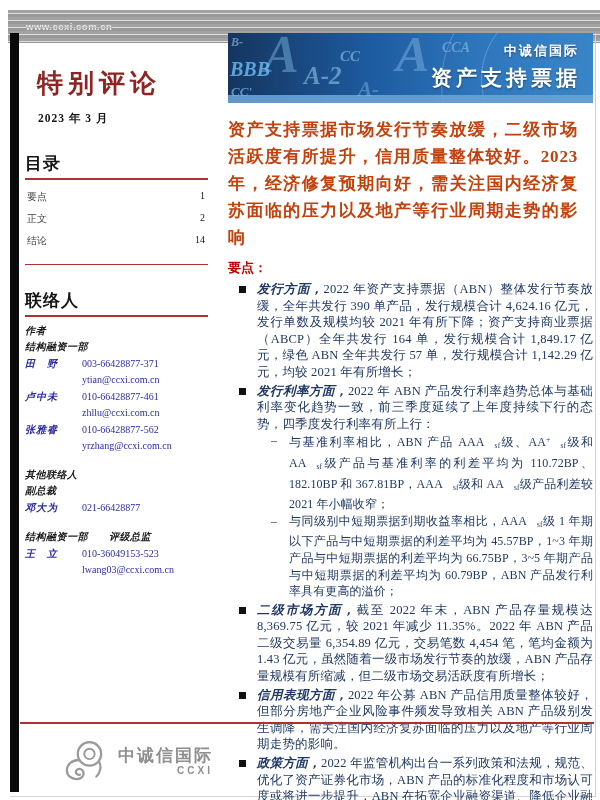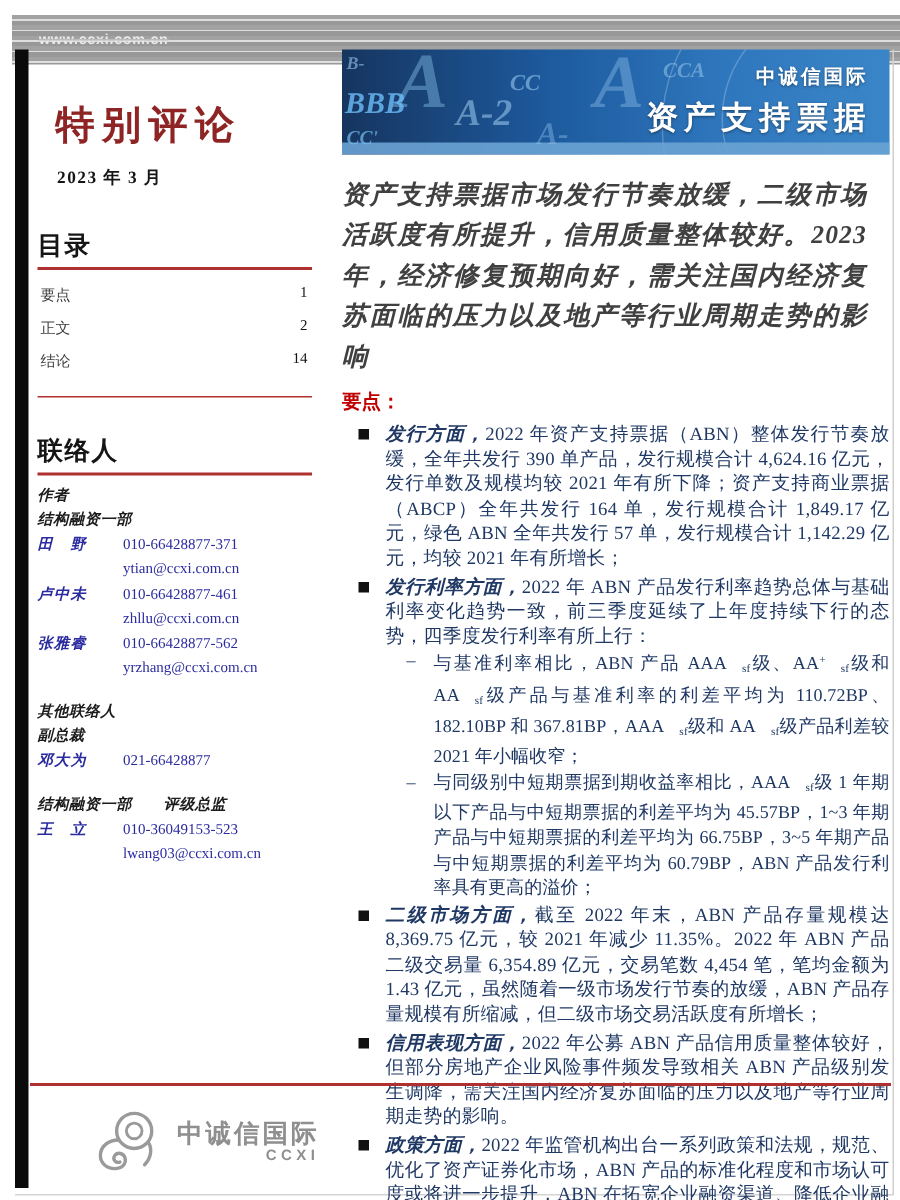--- a/index.html
+++ b/index.html
@@ -48,22 +48,22 @@
   .w4{left:168px;top:-4px;font-size:50px;color:rgba(135,185,228,.45);}
   .w5{left:2px;top:26px;font-size:20px;color:rgba(110,190,250,.8);}
   .w6{left:76px;top:30px;font-size:25px;color:rgba(160,205,240,.55);}
   .w7{left:3px;top:52px;font-size:13px;color:rgba(120,190,240,.7);text-align:right;}
   .w8{left:130px;top:46px;font-size:21px;color:rgba(150,200,240,.4);}
   .w9{left:214px;top:8px;font-size:14px;color:rgba(160,205,240,.5);}
   .brand{position:absolute;right:14px;top:9px;color:#fff;font-size:13px;letter-spacing:2px;font-weight:700;
          text-shadow:0 1px 2px rgba(0,0,0,.4);}
   .product{position:absolute;right:12px;bottom:11px;color:#fff;font-size:21px;font-weight:700;letter-spacing:4px;
          text-shadow:0 1px 2px rgba(0,0,0,.45);}
-  .headline{margin:13px 15px 0 0;color:#404040;font-size:17px;font-weight:700;line-height:27px;
-            text-align:justify;letter-spacing:.8px;font-style:italic;}
+  .headline{margin:13px 15px 0 0;color:#c2410c;font-size:17px;font-weight:700;line-height:27px;
+            text-align:justify;letter-spacing:.8px;}
   .byline{margin:4px 2px 0 0;text-align:right;color:#17375d;font-size:13px;font-weight:700;letter-spacing:.5px;}
   .kp-label{margin:8px 0 4px 0;color:#c00000;font-size:13px;font-weight:700;}
   .kp{display:flex;margin:0 0 2px 10px;}
   .kp-marker{flex:0 0 auto;width:7px;height:7px;background:#111;margin:5px 11px 0 1px;}
   .kp-body{flex:1;}
   .kp-text{color:#1f3864;font-size:12.5px;line-height:16.6px;text-align:justify;letter-spacing:.2px;}
   .kp-lead{font-weight:700;font-style:italic;}
   .kp-sub{display:flex;margin:0 0 0 14px;}
   .dash{flex:0 0 auto;width:18px;color:#1f3864;font-size:12px;line-height:16.6px;}
   .sub-text{flex:1;color:#1f3864;font-size:12px;line-height:16.6px;text-align:justify;letter-spacing:.1px;}
@@ -117,21 +117,21 @@
 
     <div>
       <div class="sec-title">联络人</div>
       <div class="redline"></div>
       <div id="contact-groups">
           <div class="cgroup">
             <div class="crole">作者</div>
             <div class="crole">结构融资一部</div>
             <div class="crow">
               <div class="cname">田　野</div>
-              <div class="cphone">010-66428877-371</div>
+              <div class="cphone">003-66428877-371</div>
             </div>
             <div class="cemail">ytian@ccxi.com.cn</div>
             <div class="crow">
               <div class="cname">卢中未</div>
               <div class="cphone">010-66428877-461</div>
             </div>
             <div class="cemail">zhllu@ccxi.com.cn</div>
             <div class="crow">
               <div class="cname">张雅睿</div>
               <div class="cphone">010-66428877-562</div>

